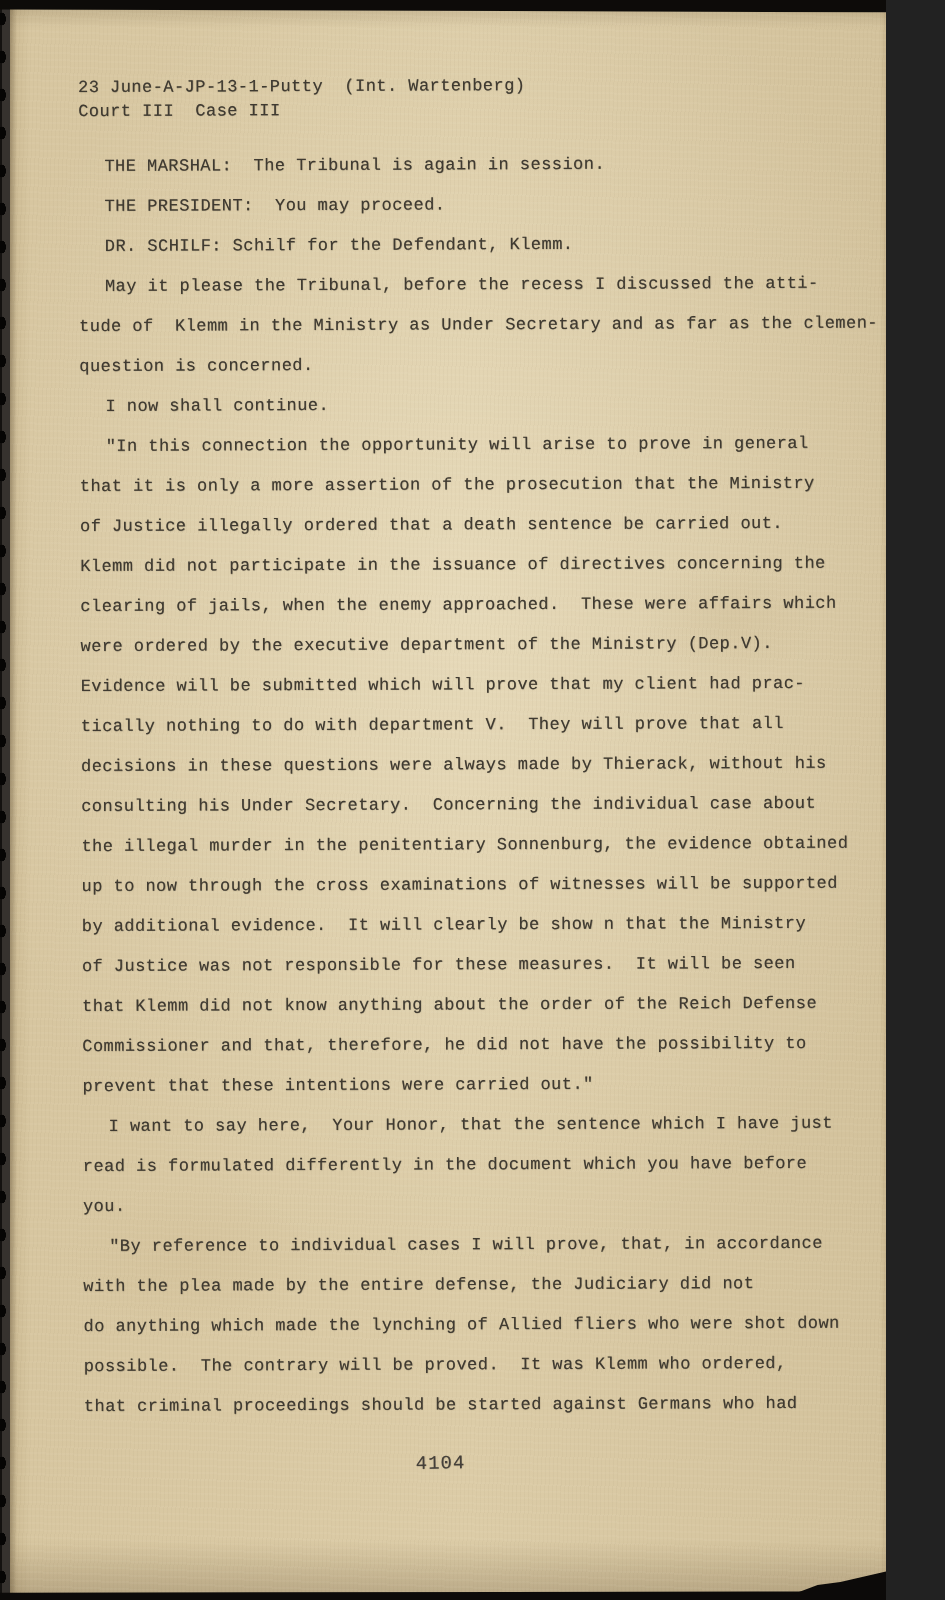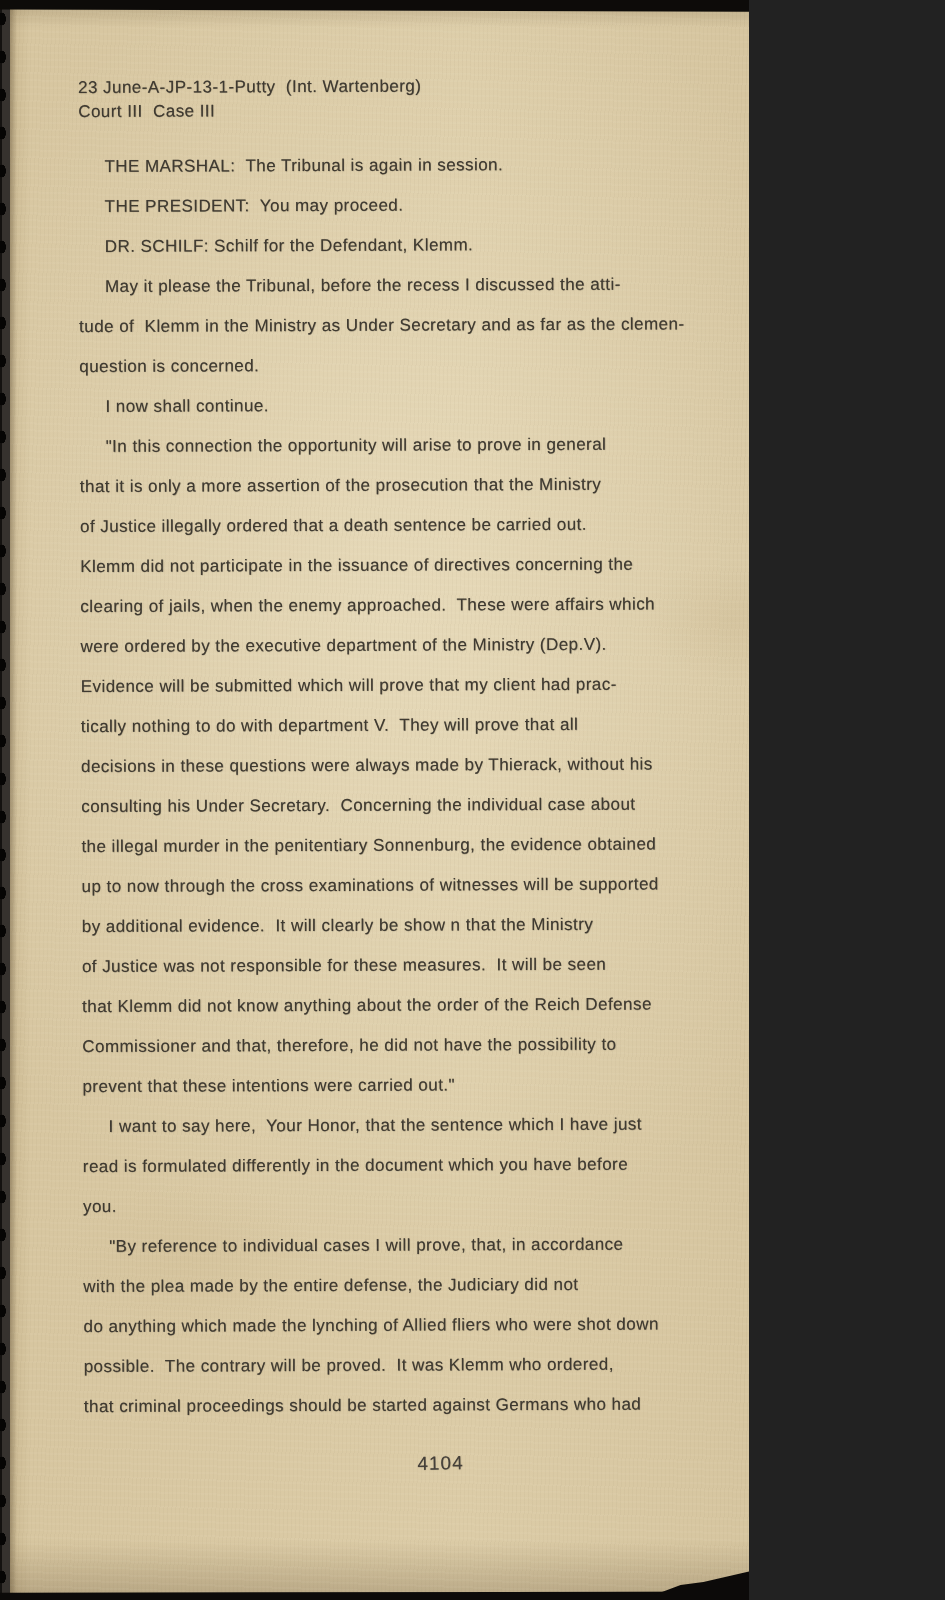--- a/index.html
+++ b/index.html
@@ -1,22 +1,22 @@
 <!DOCTYPE html>
 <html><head>
 <meta charset="utf-8">
 <style>
   html,body{margin:0;padding:0;background:#222;}
   .page{
-    position:relative;width:749px;height:1600px;overflow:hidden;
+    position:relative;width:886px;height:1600px;overflow:hidden;
     background:
       radial-gradient(ellipse 700px 900px at 52% 38%, rgba(255,249,228,0.30), rgba(255,249,228,0) 75%),
       linear-gradient(180deg, rgba(110,92,62,0.28) 0, rgba(110,92,62,0) 28px, rgba(110,92,62,0) 1540px, rgba(100,82,55,0.30) 100%),
       linear-gradient(90deg, #c3b089 0, #d7c6a0 30px, #dccca7 470px, #d3c29c 880px, #c8b58e 100%);
-    font-family:Liberation Sans, sans-serif;
+    font-family:Liberation Mono, monospace;
   }
   .texture{
     position:absolute;inset:0;pointer-events:none;
     background:
       repeating-linear-gradient(92deg, rgba(90,75,50,0.035) 0 1px, rgba(0,0,0,0) 1px 4px),
       repeating-linear-gradient(2deg, rgba(255,250,230,0.045) 0 2px, rgba(0,0,0,0) 2px 7px);
   }
   .stain1{position:absolute;left:640px;top:560px;width:180px;height:120px;border-radius:50%;
     background:radial-gradient(ellipse, rgba(150,120,70,0.08), rgba(150,120,70,0) 70%);}
   .stain2{position:absolute;left:60px;top:1180px;width:260px;height:160px;border-radius:50%;

